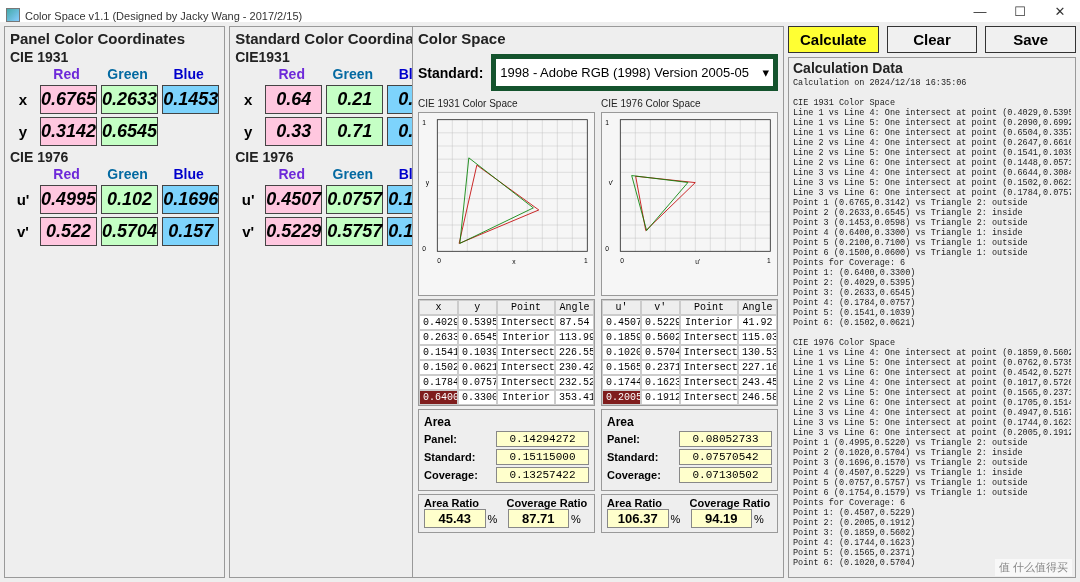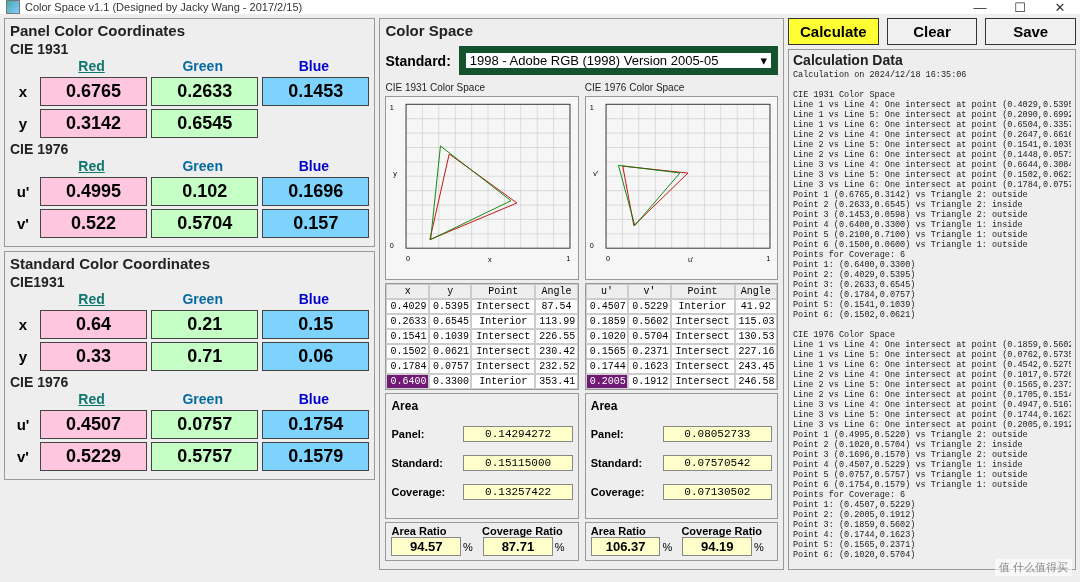--- a/index.html
+++ b/index.html
@@ -1,52 +1,52 @@
 <!DOCTYPE html>
 <html><head>
 <meta charset="utf-8">
 <style>
 * { box-sizing: border-box; margin: 0; padding: 0; }
 body { font-family: "Segoe UI", Arial, sans-serif; font-size: 12px; background: #eeeeee; width: 1080px; height: 582px; overflow: hidden; }
-.titlebar { height: 14px; background: #fff; display: flex; align-items: center; padding-left: 6px; font-size: 11px; color: #333; }
+.titlebar { height: 22px; background: #fff; display: flex; align-items: flex-end; padding-left: 6px; font-size: 11px; color: #333; }
 .titlebar-icon { width: 14px; height: 14px; margin-right: 5px; background: linear-gradient(135deg,#4aa,#8cf); border:1px solid #777; }
 .win-btns { margin-left: auto; display: flex; }
 .win-btn { width: 40px; height: 22px; display: flex; align-items: center; justify-content: center; font-size: 13px; font-family: Arial; }
 .app { display: flex; height: 560px; padding: 4px; gap: 4px; }
-.col-left { width: 404px; display: flex; flex-direction: column; gap: 4px; }
+.col-left { width: 404px; display: flex; flex-direction: row; gap: 4px; }
 .col-mid { width: 440px; display: flex; flex-direction: column; gap: 4px; }
 .col-right { width: 288px; display: flex; flex-direction: column; gap: 4px; }
 .panel { border: 1px solid #999; background: #eeeeee; padding: 3px 5px 5px 5px; }
 .panel-title { font-size: 15px; font-weight: bold; color: #222; margin-bottom: 2px; }
 .sub-title { font-size: 14px; font-weight: bold; color: #222; margin: 1px 0; }
 .coord-hdr { display: grid; grid-template-columns: 26px 1fr 1fr 1fr; text-align: center; font-weight: bold; font-size: 14px; }
-.coord-hdr .r { color: #0f766e; text-decoration: underline; } .coord-hdr .g { color: #0369a1; } .coord-hdr .b { color: #00c; }
+.coord-hdr .r { color: #6d28d9; } .coord-hdr .g { color: #0369a1; } .coord-hdr .b { color: #00c; }
 .coord-row { display: grid; grid-template-columns: 26px 1fr 1fr 1fr; gap: 4px; align-items: center; margin: 3px 0; }
 .coord-row .lbl { font-size: 15px; font-weight: bold; text-align: center; }
-.cell { border: 1px solid #444; text-align: center; font-size: 18px; font-weight: bold; padding: 3px 0; font-family: Arial; }
+.cell { border: 1px solid #444; text-align: center; font-size: 18px; font-weight: bold; padding: 3px 0; font-family: Arial; font-style: italic; }
 .cell.r { background: #ffc7df; } .cell.g { background: #c5ffc5; } .cell.b { background: #7dd3fc; }
 .btn-row { display: flex; gap: 8px; border-radius: 8px; }
 .btn { flex: 1; border: 1px solid #333; padding: 4px 0; text-align: center; font-size: 15px; font-weight: bold; background: #f0f0f0; }
 .btn.calc { background: #ffff33; }
 .std-row { display: flex; align-items: center; gap: 8px; padding: 2px 0 4px 0; }
 .std-lbl { font-size: 14px; font-weight: bold; }
-.std-sel { flex: 1; border: 7px solid #14532d; background: #fff; padding: 0 4px; font-size: 13px; display: flex; justify-content: space-between; align-items: center; }
+.std-sel { flex: 1; border: 5px solid #14532d; background: #fff; padding: 6px 4px; font-size: 13px; display: flex; justify-content: space-between; align-items: center; }
 .charts { display: flex; gap: 6px; }
 .chart-col { flex: 1; display: flex; flex-direction: column; gap: 3px; }
 .chart-title { font-size: 10px; color: #222; }
 .chart-box { border: 1px solid #999; background: #f6f6f6; height: 184px; position: relative; }
 .chart-svg { position: absolute; inset: 0; }
 .data-tbl { border: 1px solid #999; font-family: "Courier New", monospace; font-size: 10px; background: #fff; }
 .data-tbl .hdr, .data-tbl .tr { display: grid; grid-template-columns: 1fr 1fr 1.5fr 1fr; }
 .data-tbl .hdr { background: #eee; }
 .data-tbl .td { border: 0.5px solid #ccc; padding: 0 3px; text-align: center; line-height: 13px; white-space: nowrap; overflow: hidden; }
-.data-tbl .tr.sel .td:first-child { background: #701a75; color: #fff; }
+.data-tbl .tr.sel .td:first-child { background: #7f1d1d; color: #fff; }
 .area-box { border: 1px solid #999; background: #eee; padding: 5px 5px; }
 .area-title { font-weight: bold; font-size: 12px; }
-.area-row { display: grid; grid-template-columns: 72px 1fr; align-items: center; margin: 13px 0; }
+.area-row { display: grid; grid-template-columns: 72px 1fr; align-items: center; margin: 2px 0; }
 .area-row .k { font-size: 11px; font-weight: bold; }
 .area-row .v { background: #ffffcc; border: 1px solid #888; text-align: center; font-family: "Courier New"; font-size: 11px; padding: 1px 0; }
 .ratio-box { border: 1px solid #999; background: #eee; padding: 2px 5px 4px 5px; }
 .ratio-hdr { display: grid; grid-template-columns: 1fr 1fr; font-weight: bold; font-size: 11px; }
 .ratio-row { display: grid; grid-template-columns: 1fr 18px 1fr 18px; gap: 2px; align-items: center; }
 .ratio-row .v { background: #ffffcc; border: 1px solid #888; text-align: center; font-family: Arial; font-weight: bold; font-size: 13px; padding: 1px 0; }
 .ratio-row .pct { font-size: 11px; }
 .calc-data { border: 1px solid #999; background: #eeeeee; padding: 2px 4px; flex: 1; overflow: hidden; }
 .calc-body { font-family: "Courier New", Consolas, monospace; font-size: 8.5px; line-height: 10px; color: #222; white-space: pre; overflow: hidden; }
 .watermark { position: fixed; right: 8px; bottom: 6px; font-size: 11px; color: #888; background: rgba(255,255,255,0.6); padding: 1px 4px; }
@@ -259,21 +259,21 @@
                 <span class="k">Coverage:</span>
                 <span class="v">0.13257422</span>
               </div>
           </div>
           <div class="ratio-box">
             <div class="ratio-hdr">
                 <span>Area Ratio</span>
                 <span>Coverage Ratio</span>
               </div>
             <div class="ratio-row">
-              <span class="v">94.57</span>
+              <span class="v">45.43</span>
                 <span class="pct">%</span>
               <span class="v">87.71</span>
                 <span class="pct">%</span>
             </div>
           </div>
         </div>
         <div class="chart-col">
           <div class="chart-title">CIE 1976 Color Space</div>
           <div class="chart-box">
               <svg id="chart1" class="chart-svg" viewBox="0 0 210 184">

